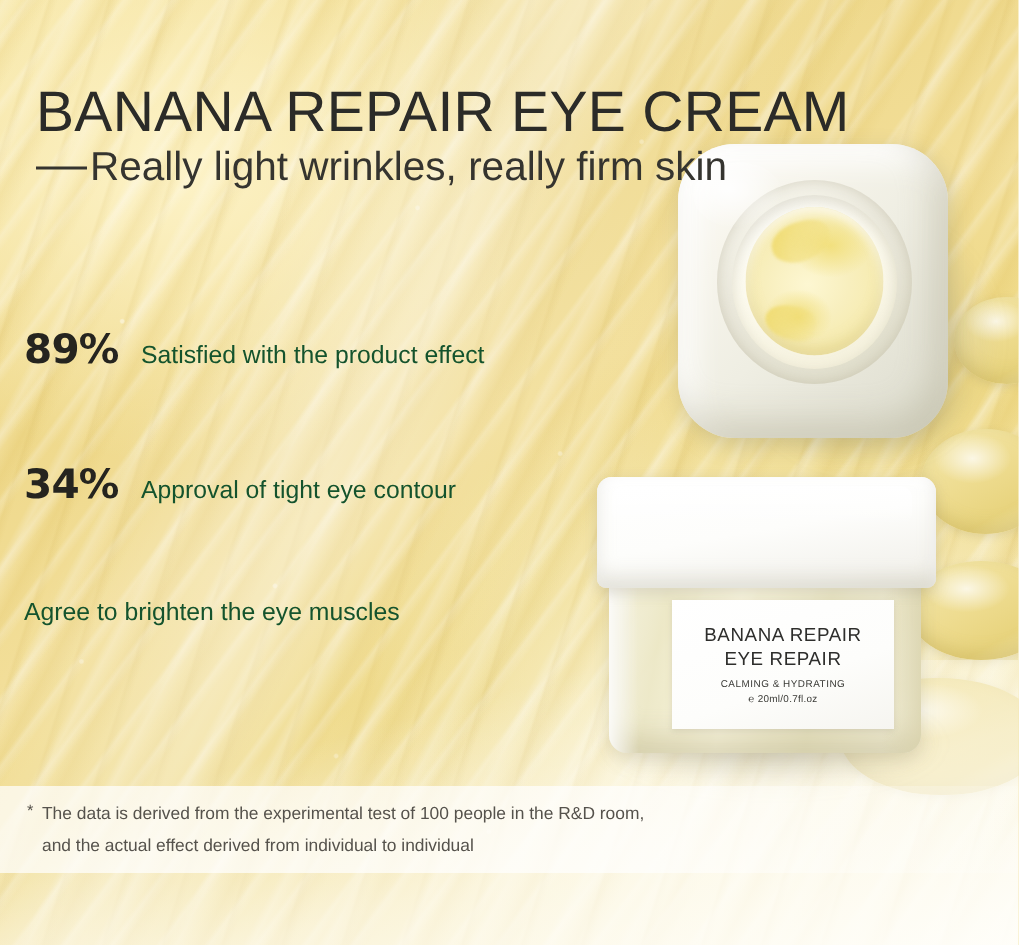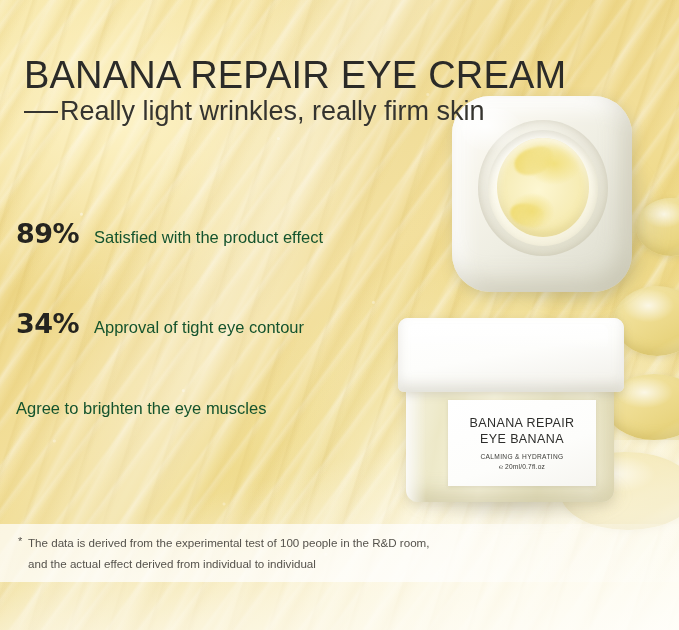--- a/index.html
+++ b/index.html
@@ -426,21 +426,21 @@
   <div class="jar-closed">
     <div class="dropshadow"></div>
     <div class="glass"></div>
     <div class="glass-edge-l"></div>
     <div class="glass-edge-r"></div>
     <div class="lid">
       <div class="lid-top-sheen"></div>
     </div>
     <div class="label">
       <div class="label-brand">BANANA REPAIR</div>
-      <div class="label-brand">EYE BANANA</div>
+      <div class="label-brand">EYE REPAIR</div>
       <div class="label-sub">CALMING  &amp; HYDRATING</div>
       <div class="label-vol">℮  20ml/0.7fl.oz</div>
     </div>
   </div>
 
   <div class="headline">BANANA REPAIR EYE CREAM</div>
 
   <div class="subhead">
     <span class="emdash"></span>
     <span>Really light wrinkles, really firm skin</span>

